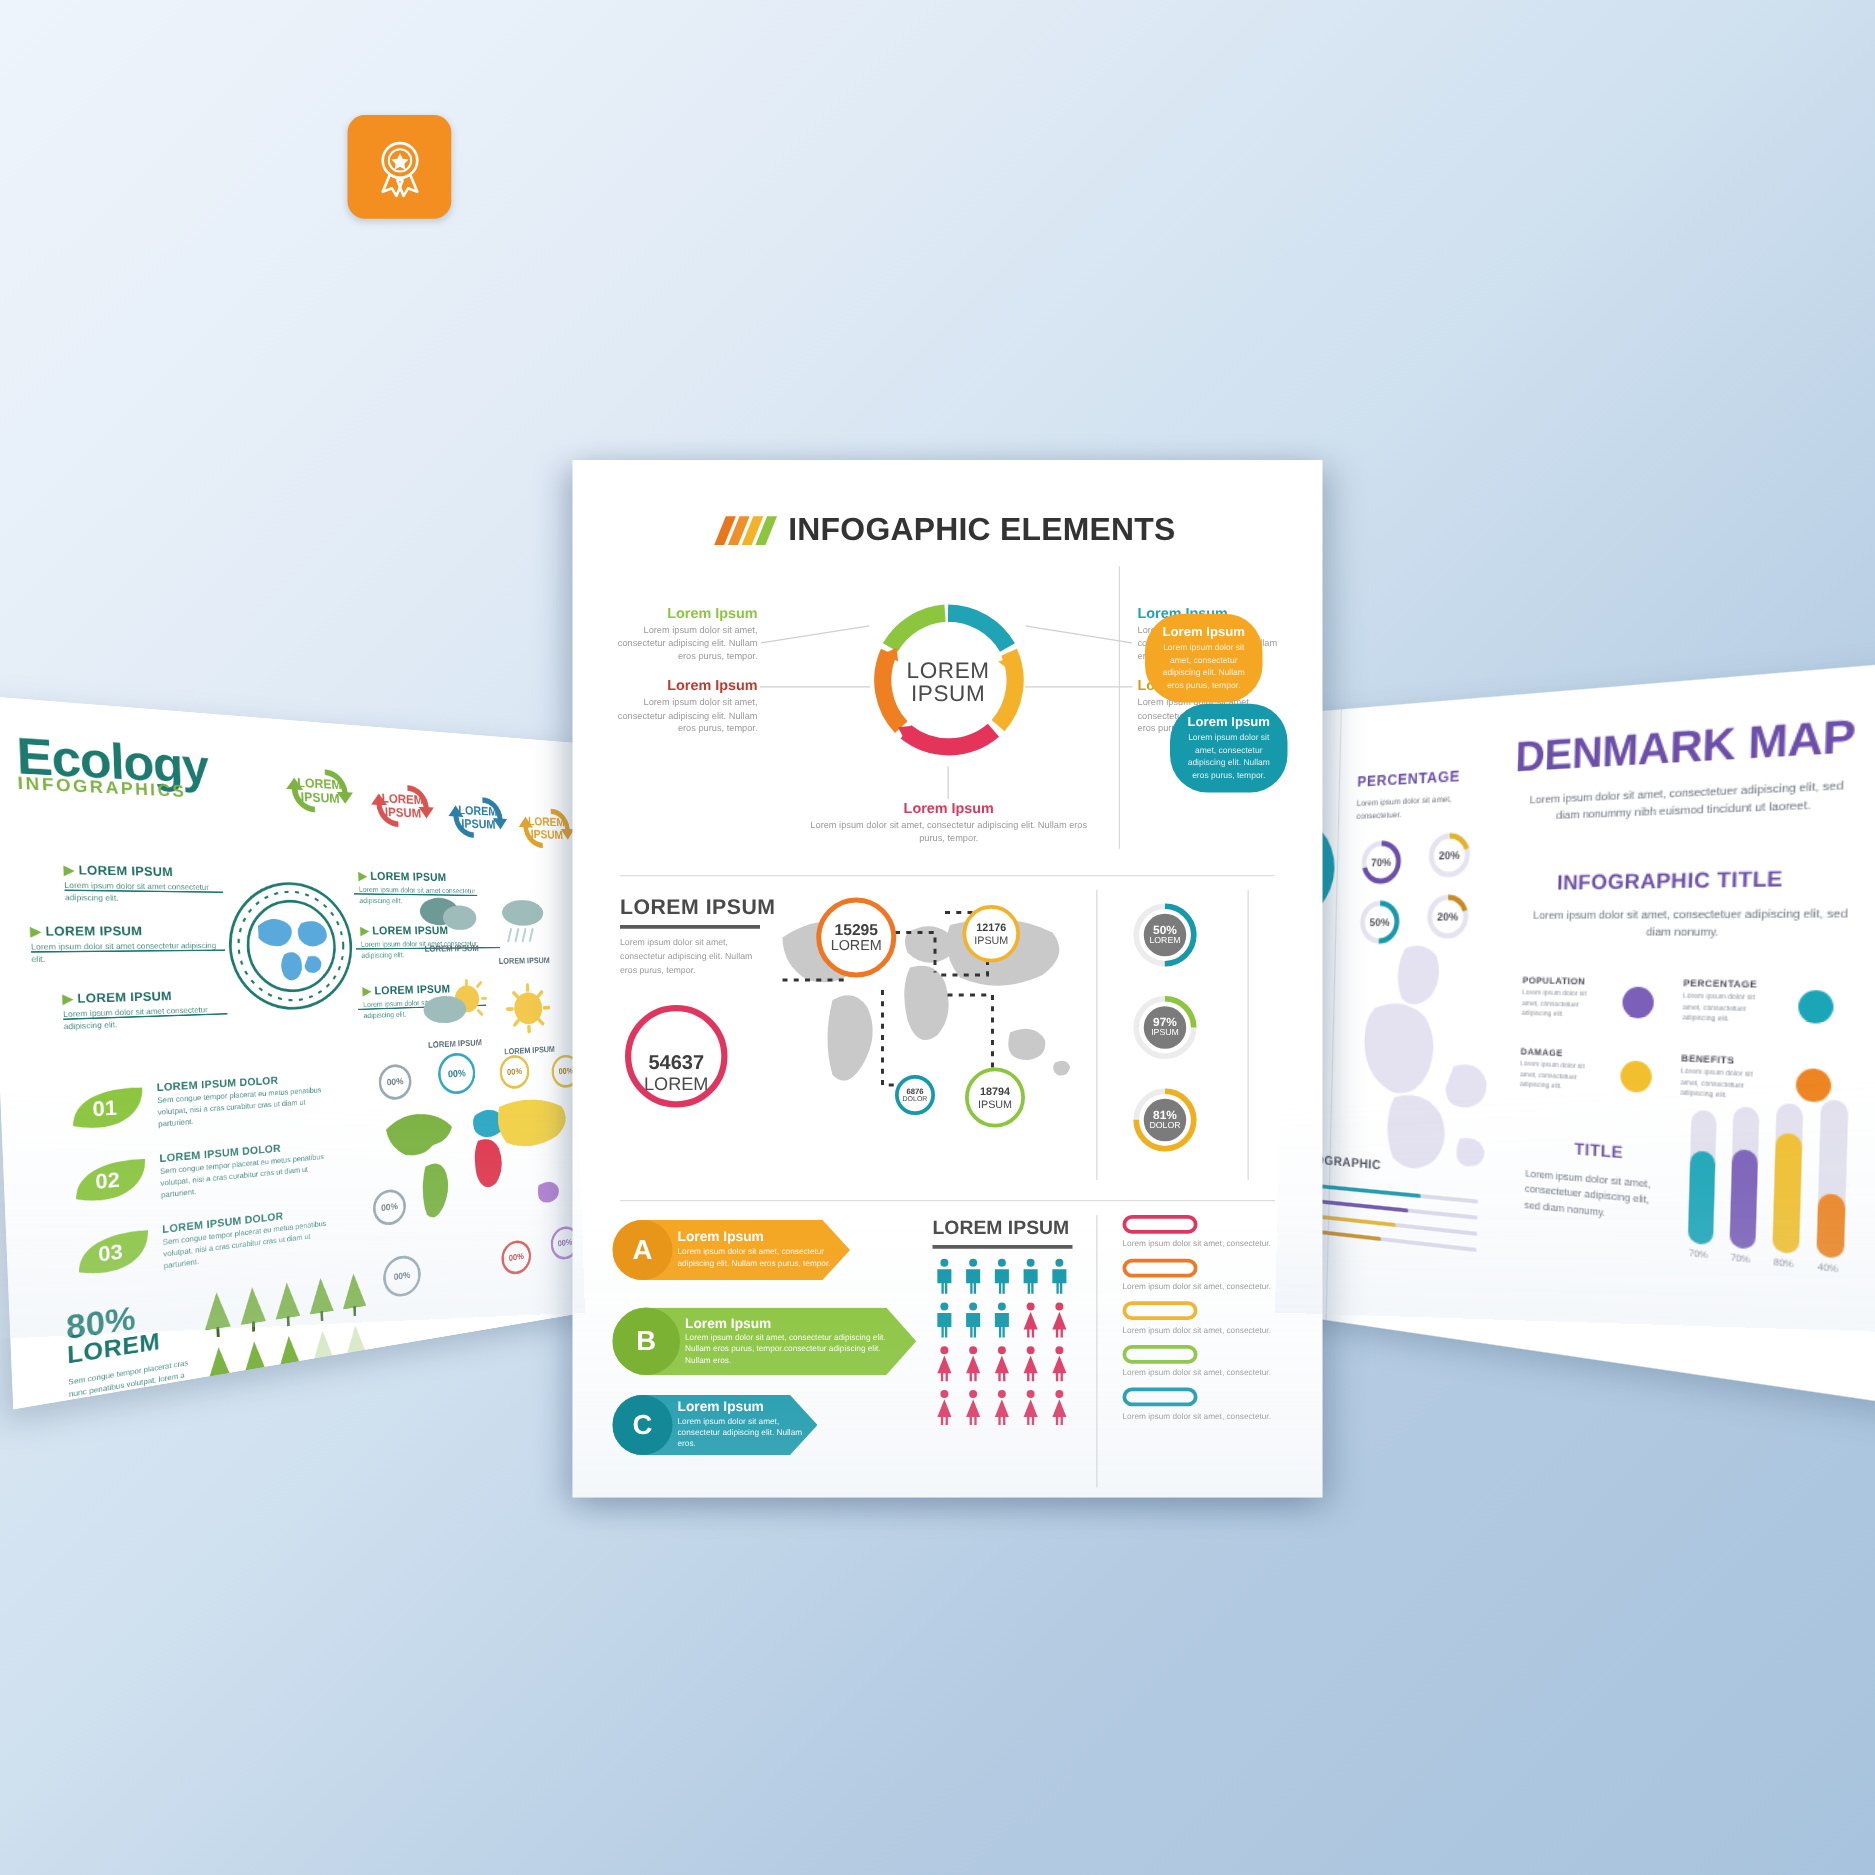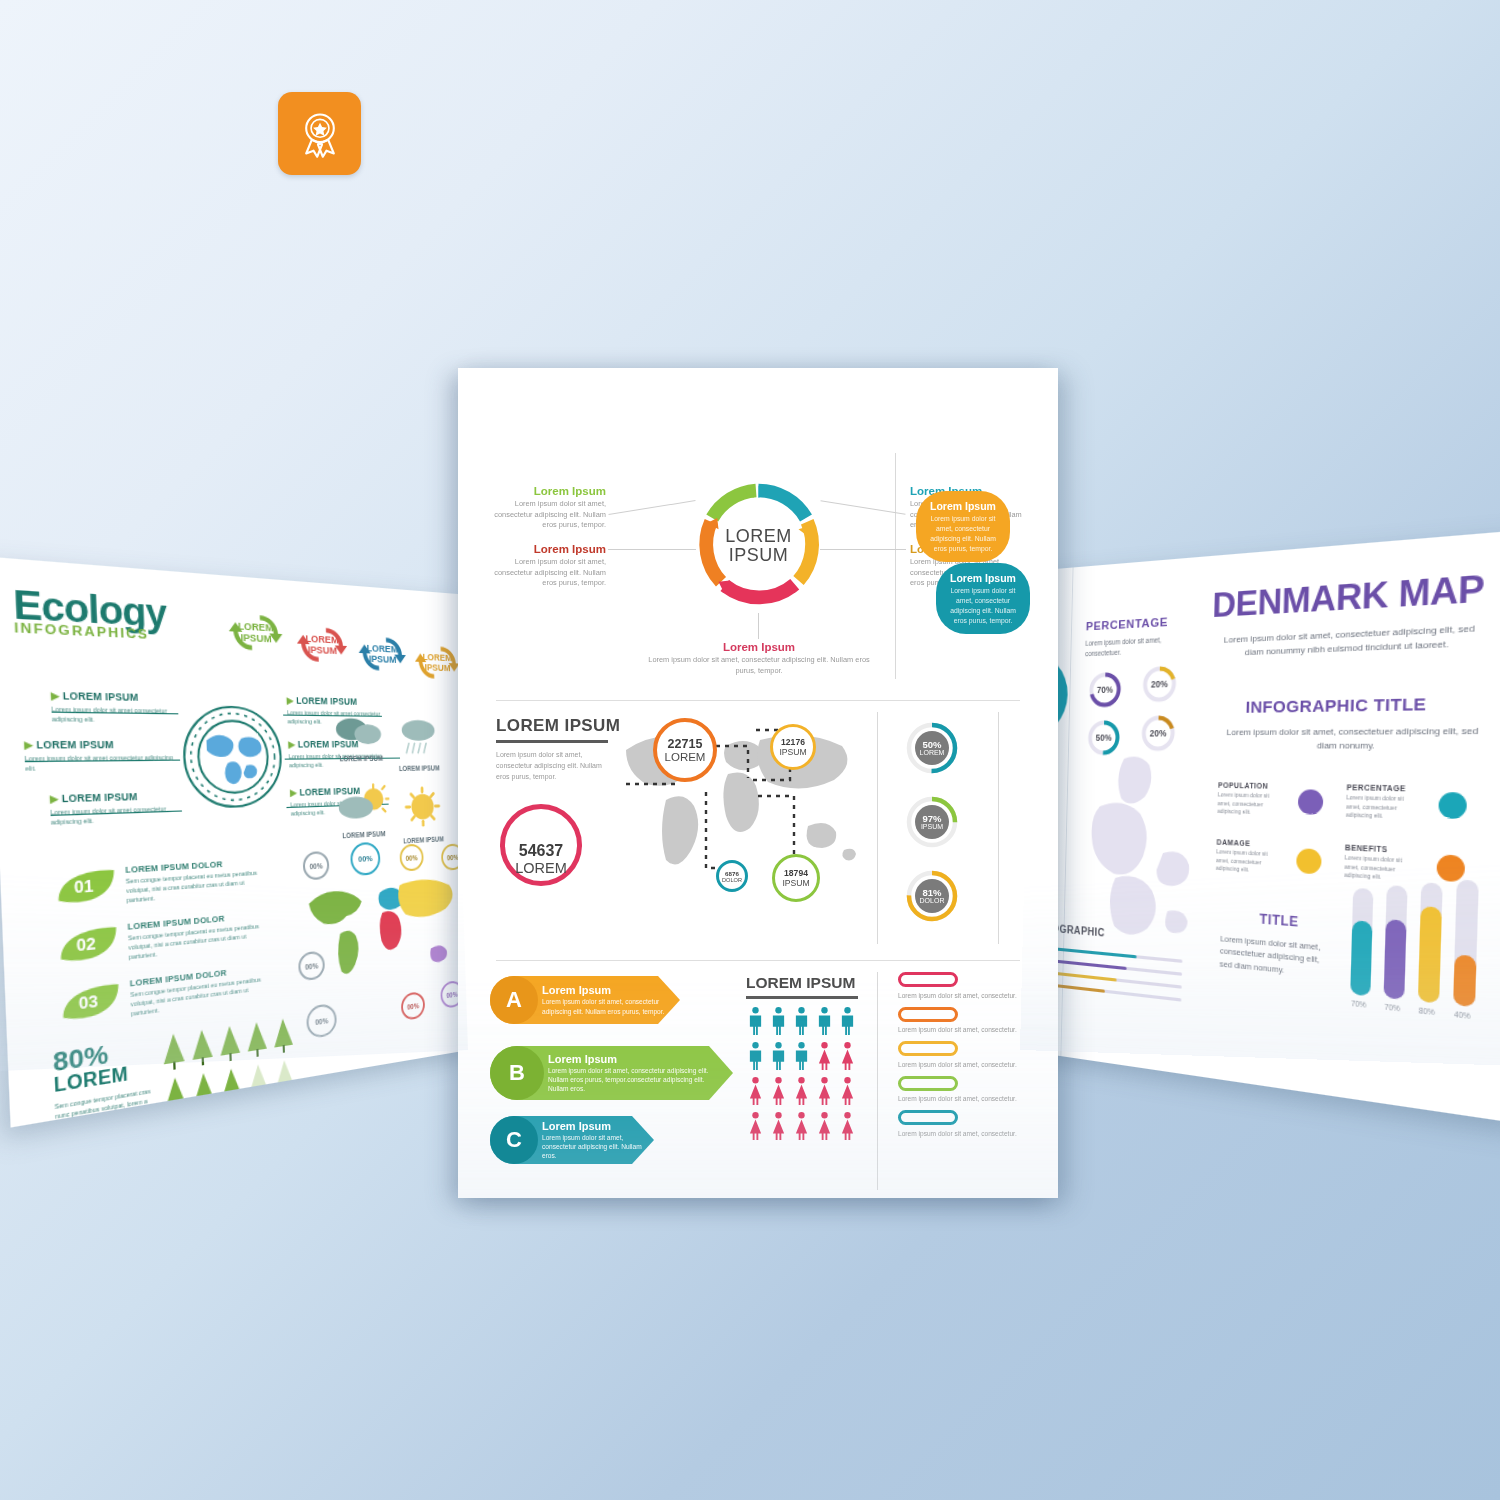--- a/index.html
+++ b/index.html
@@ -531,20 +531,29 @@
     <div class="rbar-lbl" style="left:387px;top:392px;">80%</div>
 
     <div class="rbar-track" style="left:414px;top:284px;height:104px;"></div>
     <div class="rbar" style="left:414px;top:346px;height:42px;background:#EE8420;"></div>
     <div class="rbar-lbl" style="left:415px;top:392px;">40%</div>
   </div>
 </div>
 
 <div class="sheet" id="center-sheet">
 
+  <div class="c-title-row">
+    <div class="slashes">
+      <i style="background:#E8761E;"></i>
+        <i style="background:#EF8F2A;"></i>
+        <i style="background:#F3B229;"></i>
+        <i style="background:#8CC63F;"></i>
+    </div>
+    <div class="c-title">INFOGAPHIC ELEMENTS</div>
+  </div>
 
   <div class="cycle-wrap">
     <div class="c-divider-v" style="left:437px;top:-10px;height:226px;"></div>
 
     <svg class="cyc-ring" viewBox="0 0 100 100">
       <g fill="none" stroke-width="11">
         <path d="M50 6 A44 44 0 0 1 88 28" stroke="#1FA3B5"></path>
         <path d="M89 31 A44 44 0 0 1 82 78" stroke="#F3B229"></path>
         <path d="M79 81 A44 44 0 0 1 23 82" stroke="#E5345A"></path>
         <path d="M20 79 A44 44 0 0 1 12 31" stroke="#EF8022"></path>
@@ -624,21 +633,21 @@
       <g stroke="#333" stroke-width="2.4" stroke-dasharray="4 5" fill="none">
         <path d="M108 24 H140 V56"></path>
         <path d="M148 8 H182 V58 H140"></path>
         <path d="M18 62 H72"></path>
         <path d="M98 70 V146 H120"></path>
         <path d="M150 74 H186 V136"></path>
       </g>
     </svg>
 
     <div class="numcircle" style="left:195px;top:10px;width:64px;height:64px;border:4.5px solid #EF7622;">
-      <div class="n" style="font-size:12.5px;">22715</div>
+      <div class="n" style="font-size:12.5px;">15295</div>
       <div class="t" style="font-size:11.5px;">LOREM</div>
     </div>
     <div class="numcircle" style="left:312px;top:16px;width:46px;height:46px;border:3.6px solid #F3B229;">
       <div class="n" style="font-size:8.6px;">12176</div>
       <div class="t" style="font-size:8.6px;">IPSUM</div>
     </div>
     <div class="numcircle" style="left:42px;top:96px;width:82px;height:82px;border:5px solid #E0355F;">
       <div class="n" style="font-size:16px;margin-top:28px;">54637</div>
       <div class="t" style="font-size:14.5px;">LOREM</div>
     </div>

